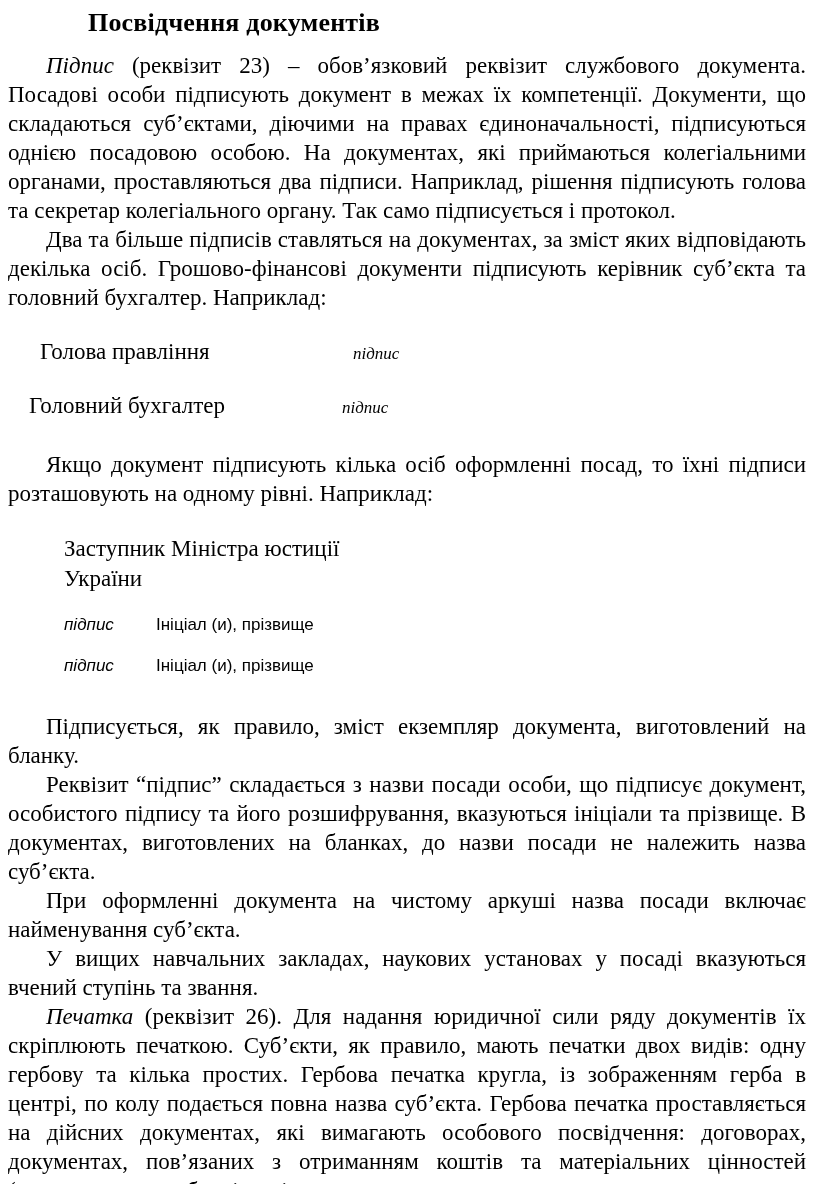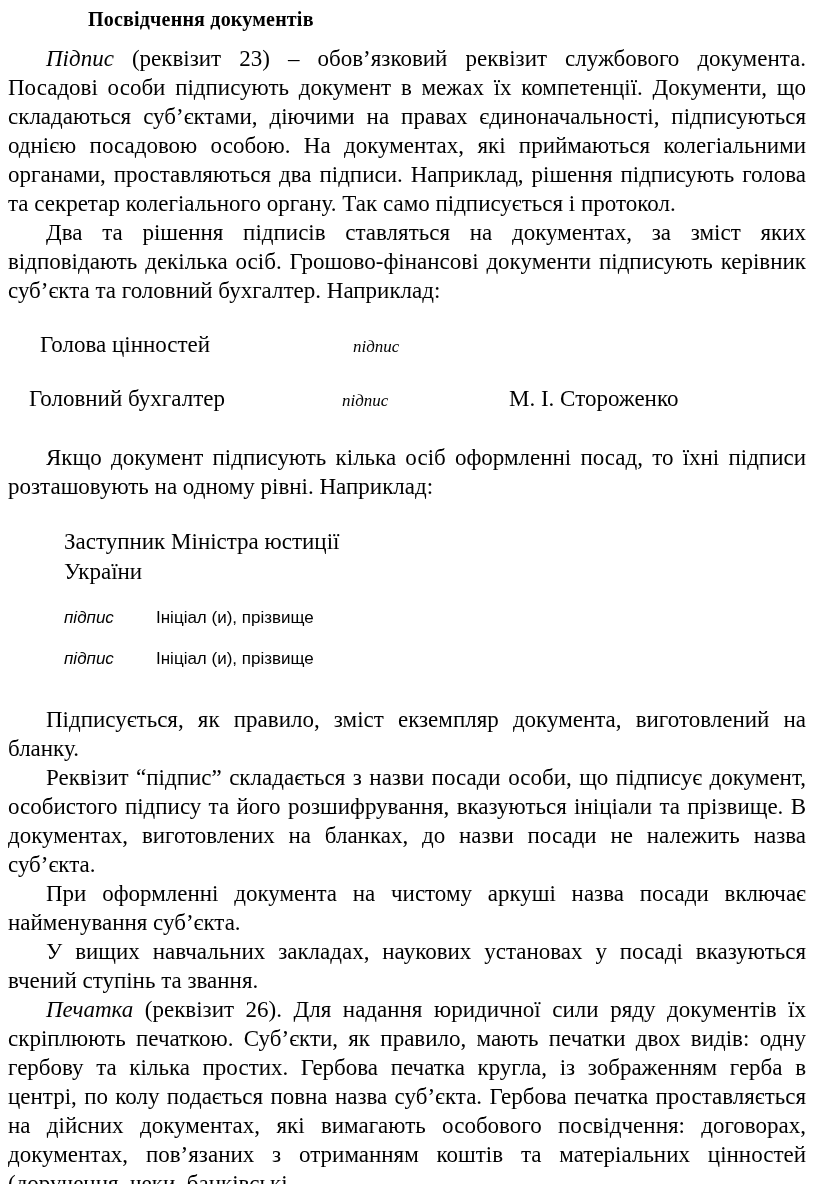--- a/index.html
+++ b/index.html
@@ -7,21 +7,21 @@
   body {
     width: 816px;
     height: 1184px;
     font-family: "Liberation Serif", serif;
     color: #000000;
     overflow: hidden;
   }
   .page { padding: 8px 10px 0 8px; }
 
   .title {
-    font-size: 20px;
+    font-size: 26px;
     font-weight: bold;
     margin: 0 0 13px 80px;
     letter-spacing: 0.2px;
   }
 
   .para {
     font-size: 23px;
     line-height: 29px;
     text-align: justify;
     text-indent: 38px;
@@ -56,31 +56,30 @@
 </style>
 </head>
 <body>
 
 <div class="page">
 
   <h1 class="title">Посвідчення документів</h1>
 
   <p class="para"><i class="lead-italic">Підпис</i><span> (реквізит 23) – обов’язковий реквізит службового документа. Посадові особи підписують документ в межах їх компетенції. Документи, що складаються суб’єктами, діючими на правах єдиноначальності, підписуються однією посадовою особою. На документах, які приймаються колегіальними органами, проставляються два підписи. Наприклад, рішення підписують голова та секретар колегіального органу. Так само підписується і протокол.</span></p>
 
-  <p class="para">Два та рішення підписів ставляться на документах, за зміст яких відповідають декілька осіб. Грошово-фінансові документи підписують керівник суб’єкта та головний бухгалтер. Наприклад:</p>
+  <p class="para">Два та більше підписів ставляться на документах, за зміст яких відповідають декілька осіб. Грошово-фінансові документи підписують керівник суб’єкта та головний бухгалтер. Наприклад:</p>
 
   <div class="sig-block">
     <div class="sig-row">
-      <span class="sig-pos">Голова цінностей</span>
+      <span class="sig-pos">Голова правління</span>
       <span class="sig-word">підпис</span>
     </div>
     <div class="sig-row">
       <span class="sig-pos">Головний бухгалтер</span>
       <span class="sig-word">підпис</span>
-      <span class="sig-name">М. І. Стороженко</span>
     </div>
   </div>
 
   <p class="para">Якщо документ підписують кілька осіб оформленні посад, то їхні підписи розташовують на одному рівні. Наприклад:</p>
 
   <div class="dual-block">
     <div class="dual-col">
       <div class="dual-pos">Заступник Міністра юстиції України</div>
       <div class="dual-sig-line">
         <span class="dual-sig-word">підпис</span>

